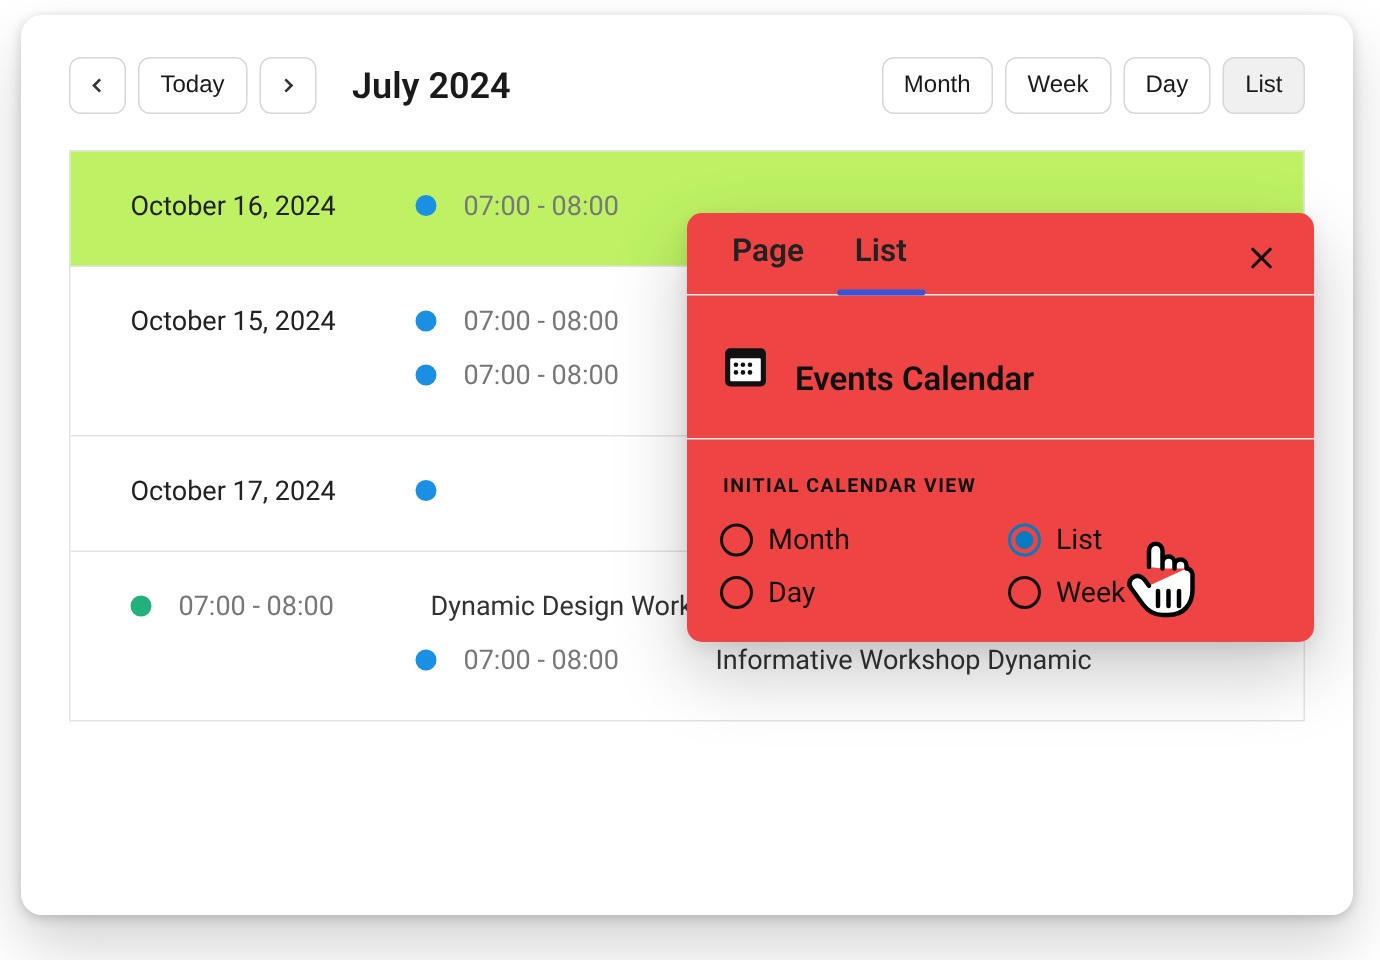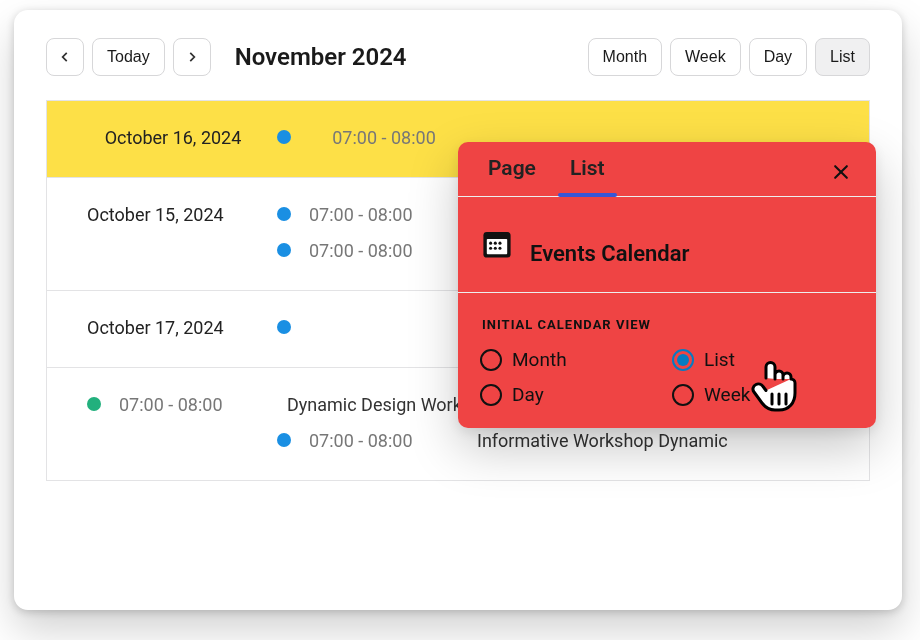--- a/index.html
+++ b/index.html
@@ -19,21 +19,21 @@
   }
   .btn.icon-only { width:38px; padding:0; }
   .btn svg { width:14px; height:14px; stroke:#333; }
   .title { font-size:24px; font-weight:600; color:#1a1a1a; margin-left:14px; }
   .view-group { margin-left:auto; display:flex; gap:8px; }
   .btn.active { background:#f0f0f1; }
 
   .list-wrap { margin-top:24px; border:1px solid #e3e3e5; border-radius:0 0 0 0; }
   .day-block { border-bottom:1px solid #e3e3e5; padding:18px 28px 22px 40px; }
   .day-block:last-child { border-bottom:none; }
-  .day-block.current { background:#fde047;text-align:center; }
+  .day-block.current { background:#bef264; }
   .row { display:flex; align-items:center; gap:18px; min-height:36px; }
   .date { flex:0 0 172px; font-size:18px; font-weight:400; color:#222; }
   .dot { width:14px; height:14px; border-radius:50%; flex:0 0 14px; }
   .dot.blue { background:#1a8fe3; }
   .dot.green { background:#22b07d; }
   .time { font-size:18px; color:#777; flex:0 0 150px; }
   .event-title { font-size:18px; color:#333; }
   .spacer { flex:0 0 172px; }
 
   
@@ -77,21 +77,21 @@
               <polyline points="15 5 8 12 15 19"></polyline>
             </svg>
         </button>
         <button class="btn">Today</button>
         <button class="btn icon-only">
           <svg viewBox="0 0 24 24" fill="none" stroke-width="3">
               <polyline points="9 5 16 12 9 19"></polyline>
             </svg>
         </button>
       </div>
-      <div class="title">November 2024</div>
+      <div class="title">July 2024</div>
       <div class="view-group">
         <button class="btn">Month</button>
         <button class="btn">Week</button>
         <button class="btn">Day</button>
         <button class="btn active">List</button>
       </div>
     </div>
 
     <div class="list-wrap" id="list-wrap">
         <div class="day-block current">

